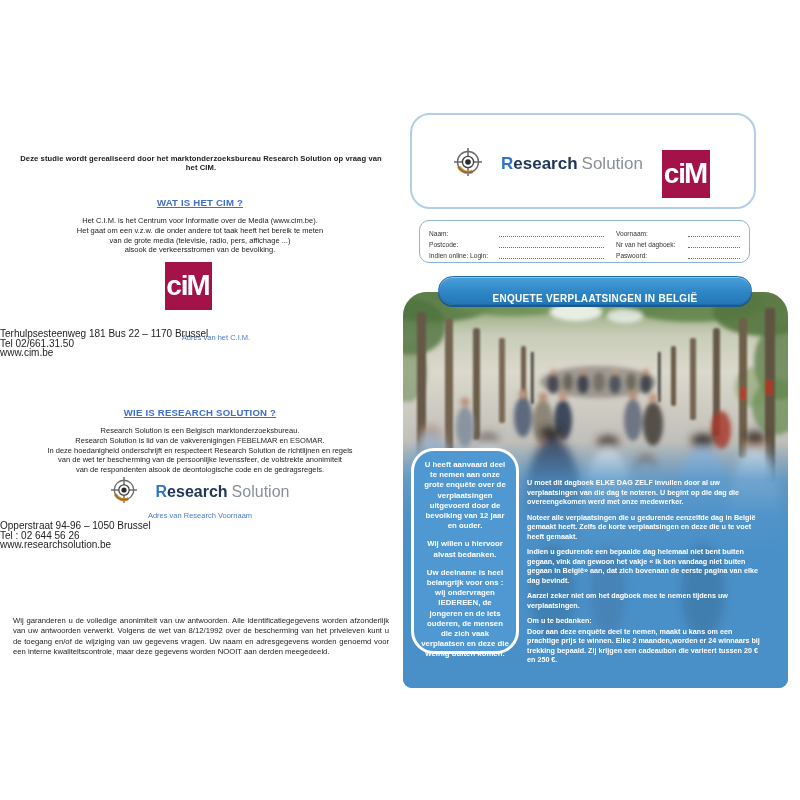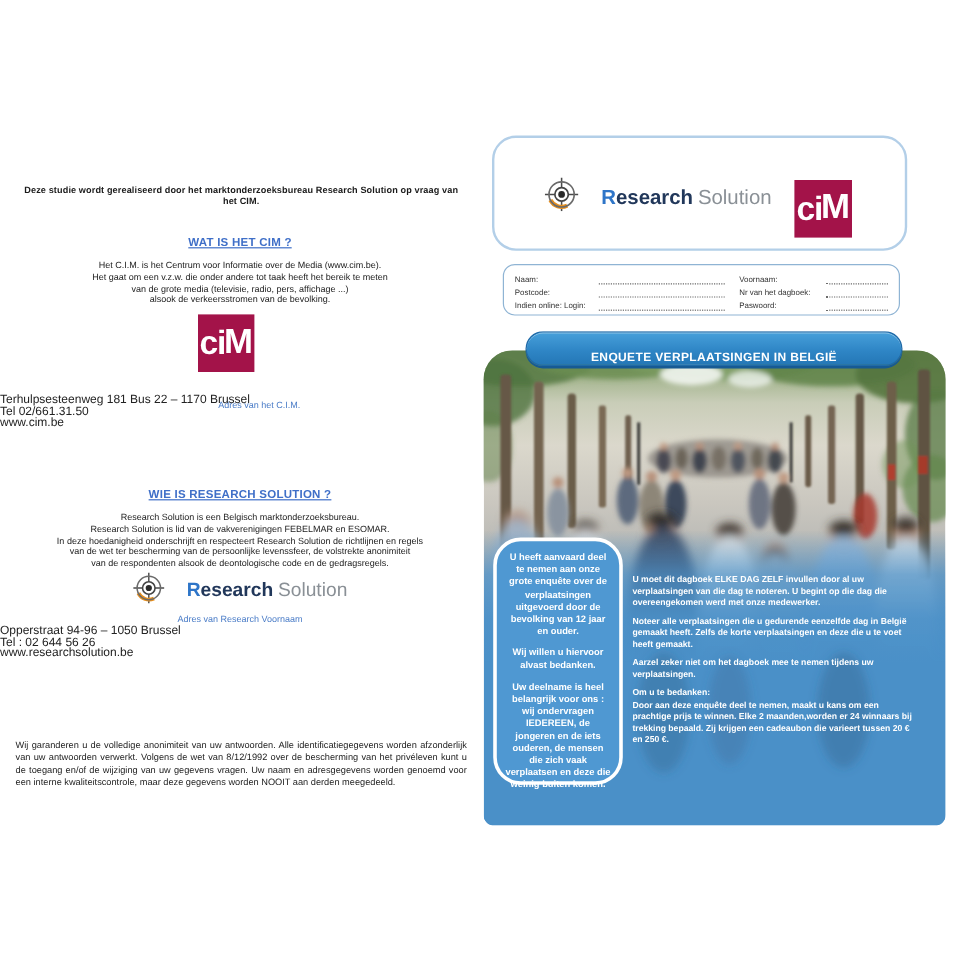--- a/index.html
+++ b/index.html
@@ -296,16 +296,17 @@
 
 <div class="abs intro-panel">
   <p>U heeft aanvaard deel te nemen aan onze grote enquête over de verplaatsingen uitgevoerd door de bevolking van 12 jaar en ouder.</p>
   <p>Wij willen u hiervoor alvast bedanken.</p>
   <p>Uw deelname is heel belangrijk voor ons : wij ondervragen IEDEREEN, de jongeren en de iets ouderen, de mensen die zich vaak verplaatsen en deze die weinig buiten komen.</p>
 </div>
 
 <div class="abs instructions-panel">
   <p>U moet dit dagboek ELKE DAG ZELF invullen door al uw verplaatsingen van die dag te noteren. U begint op die dag die overeengekomen werd met onze medewerker.</p>
   <p>Noteer alle verplaatsingen die u gedurende eenzelfde dag in België gemaakt heeft. Zelfs de korte verplaatsingen en deze die u te voet heeft gemaakt.</p>
+  <p>Indien u gedurende een bepaalde dag helemaal niet bent buiten gegaan, vink dan gewoon het vakje « ik ben vandaag niet buiten gegaan in België» aan, dat zich bovenaan de eerste pagina van elke dag bevindt.</p>
   <p>Aarzel zeker niet om het dagboek mee te nemen tijdens uw verplaatsingen.</p>
   <p class="tight">Om u te bedanken:</p>
   <p>Door aan deze enquête deel te nemen, maakt u kans om een prachtige prijs te winnen. Elke 2 maanden,worden er 24 winnaars bij trekking bepaald. Zij krijgen een cadeaubon die varieert tussen 20 € en 250 €.</p>
 </div>
 
 </body></html>

